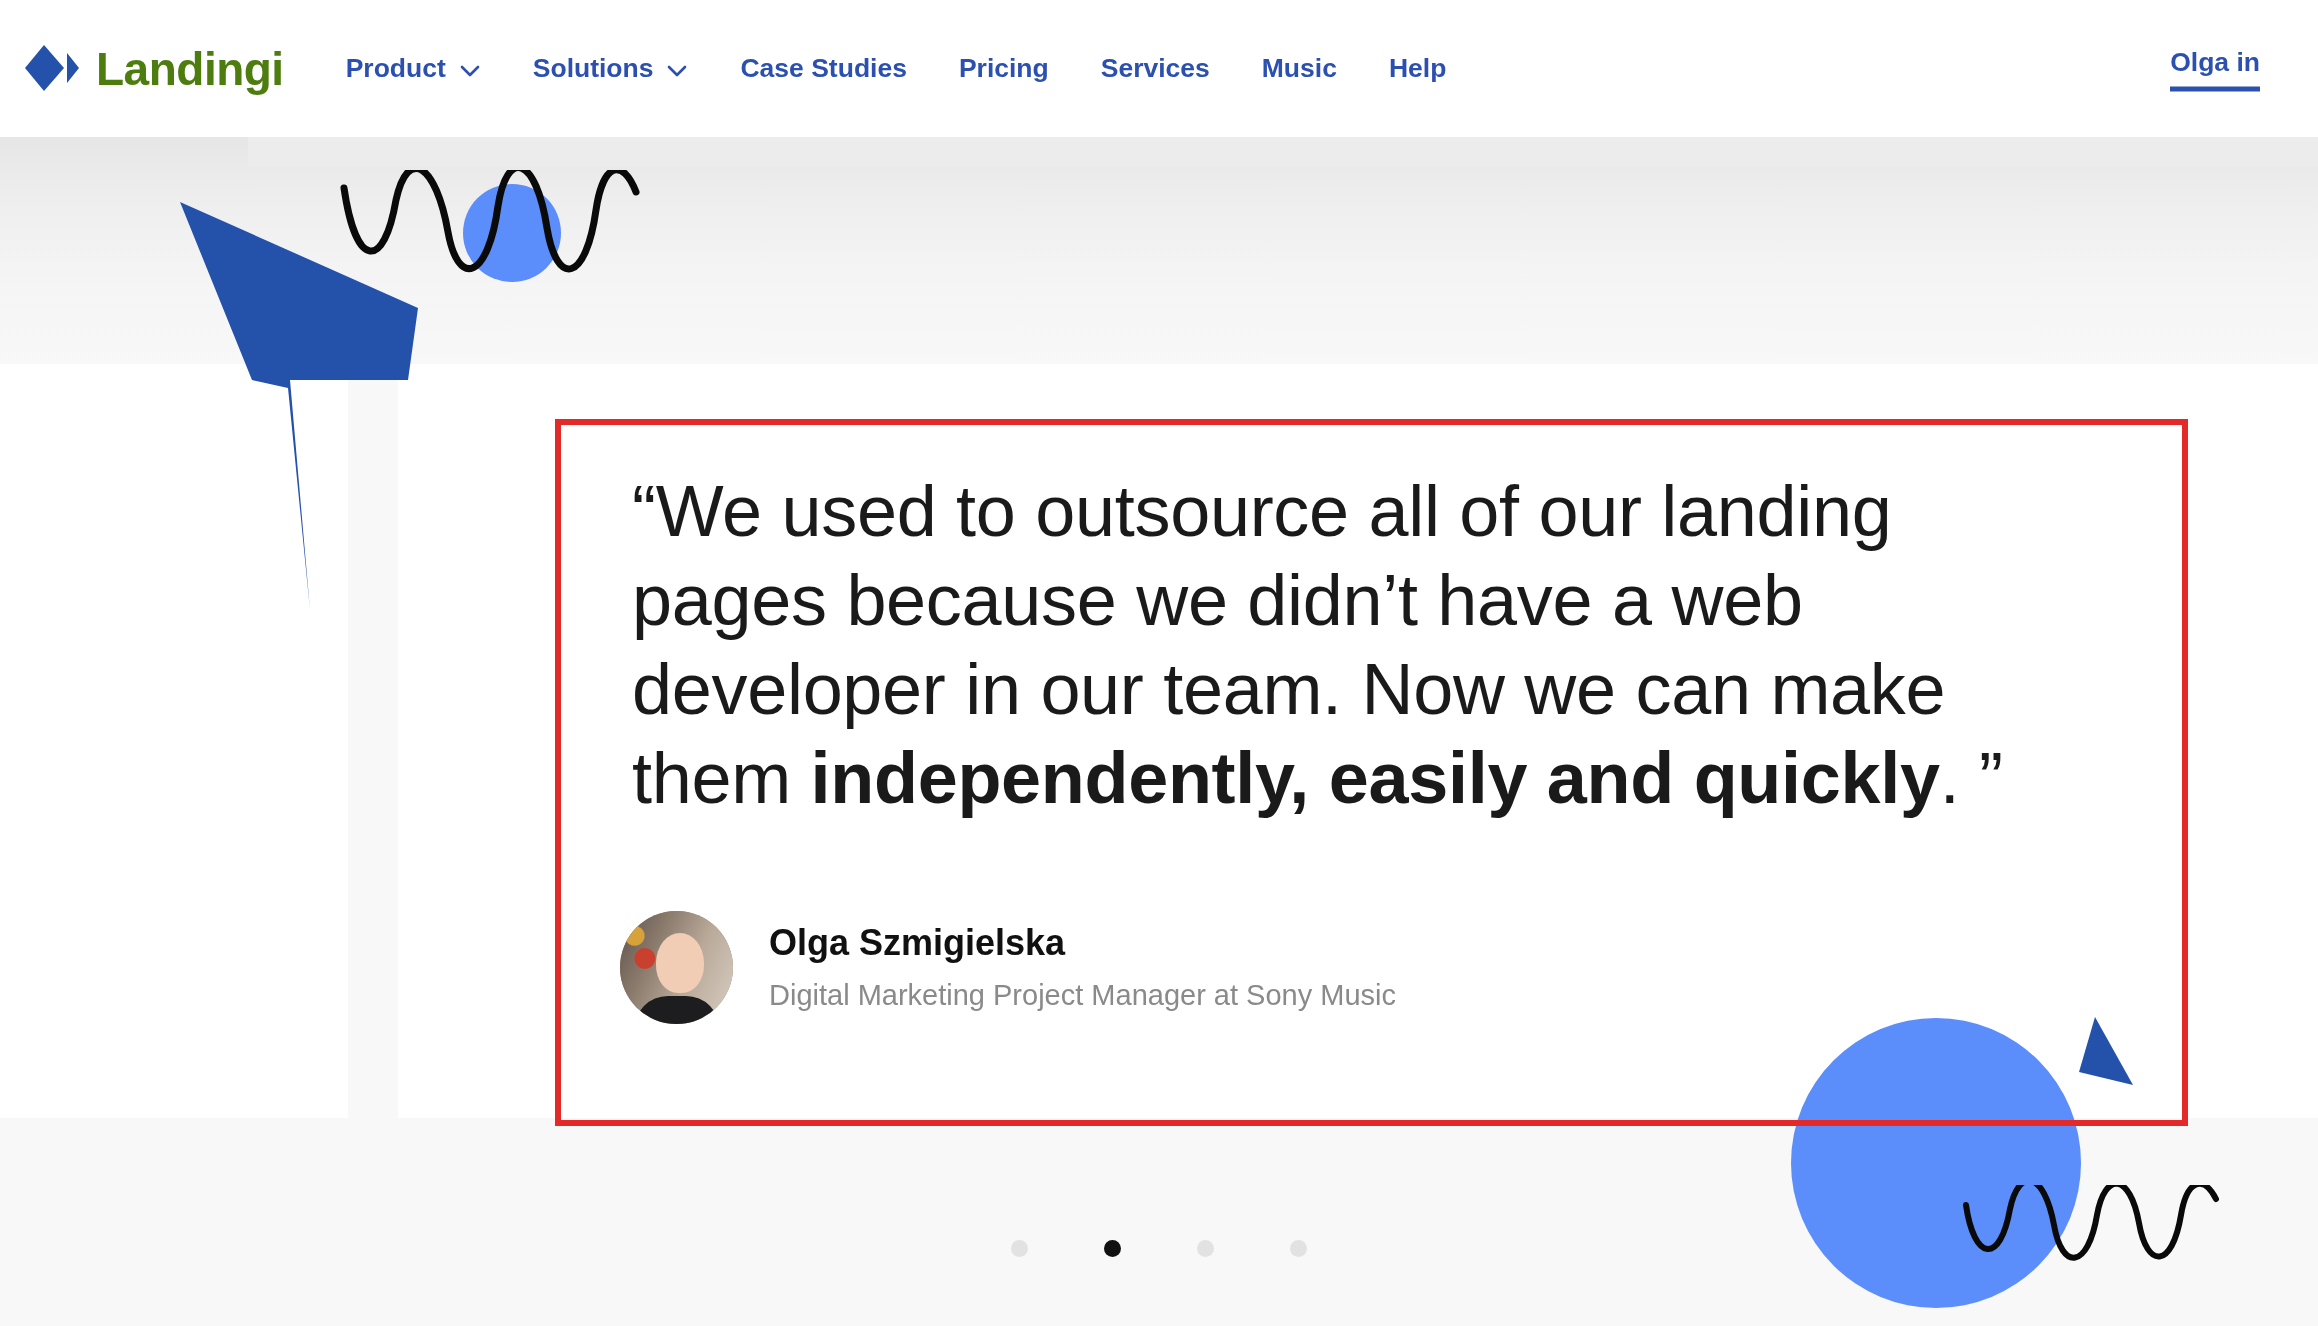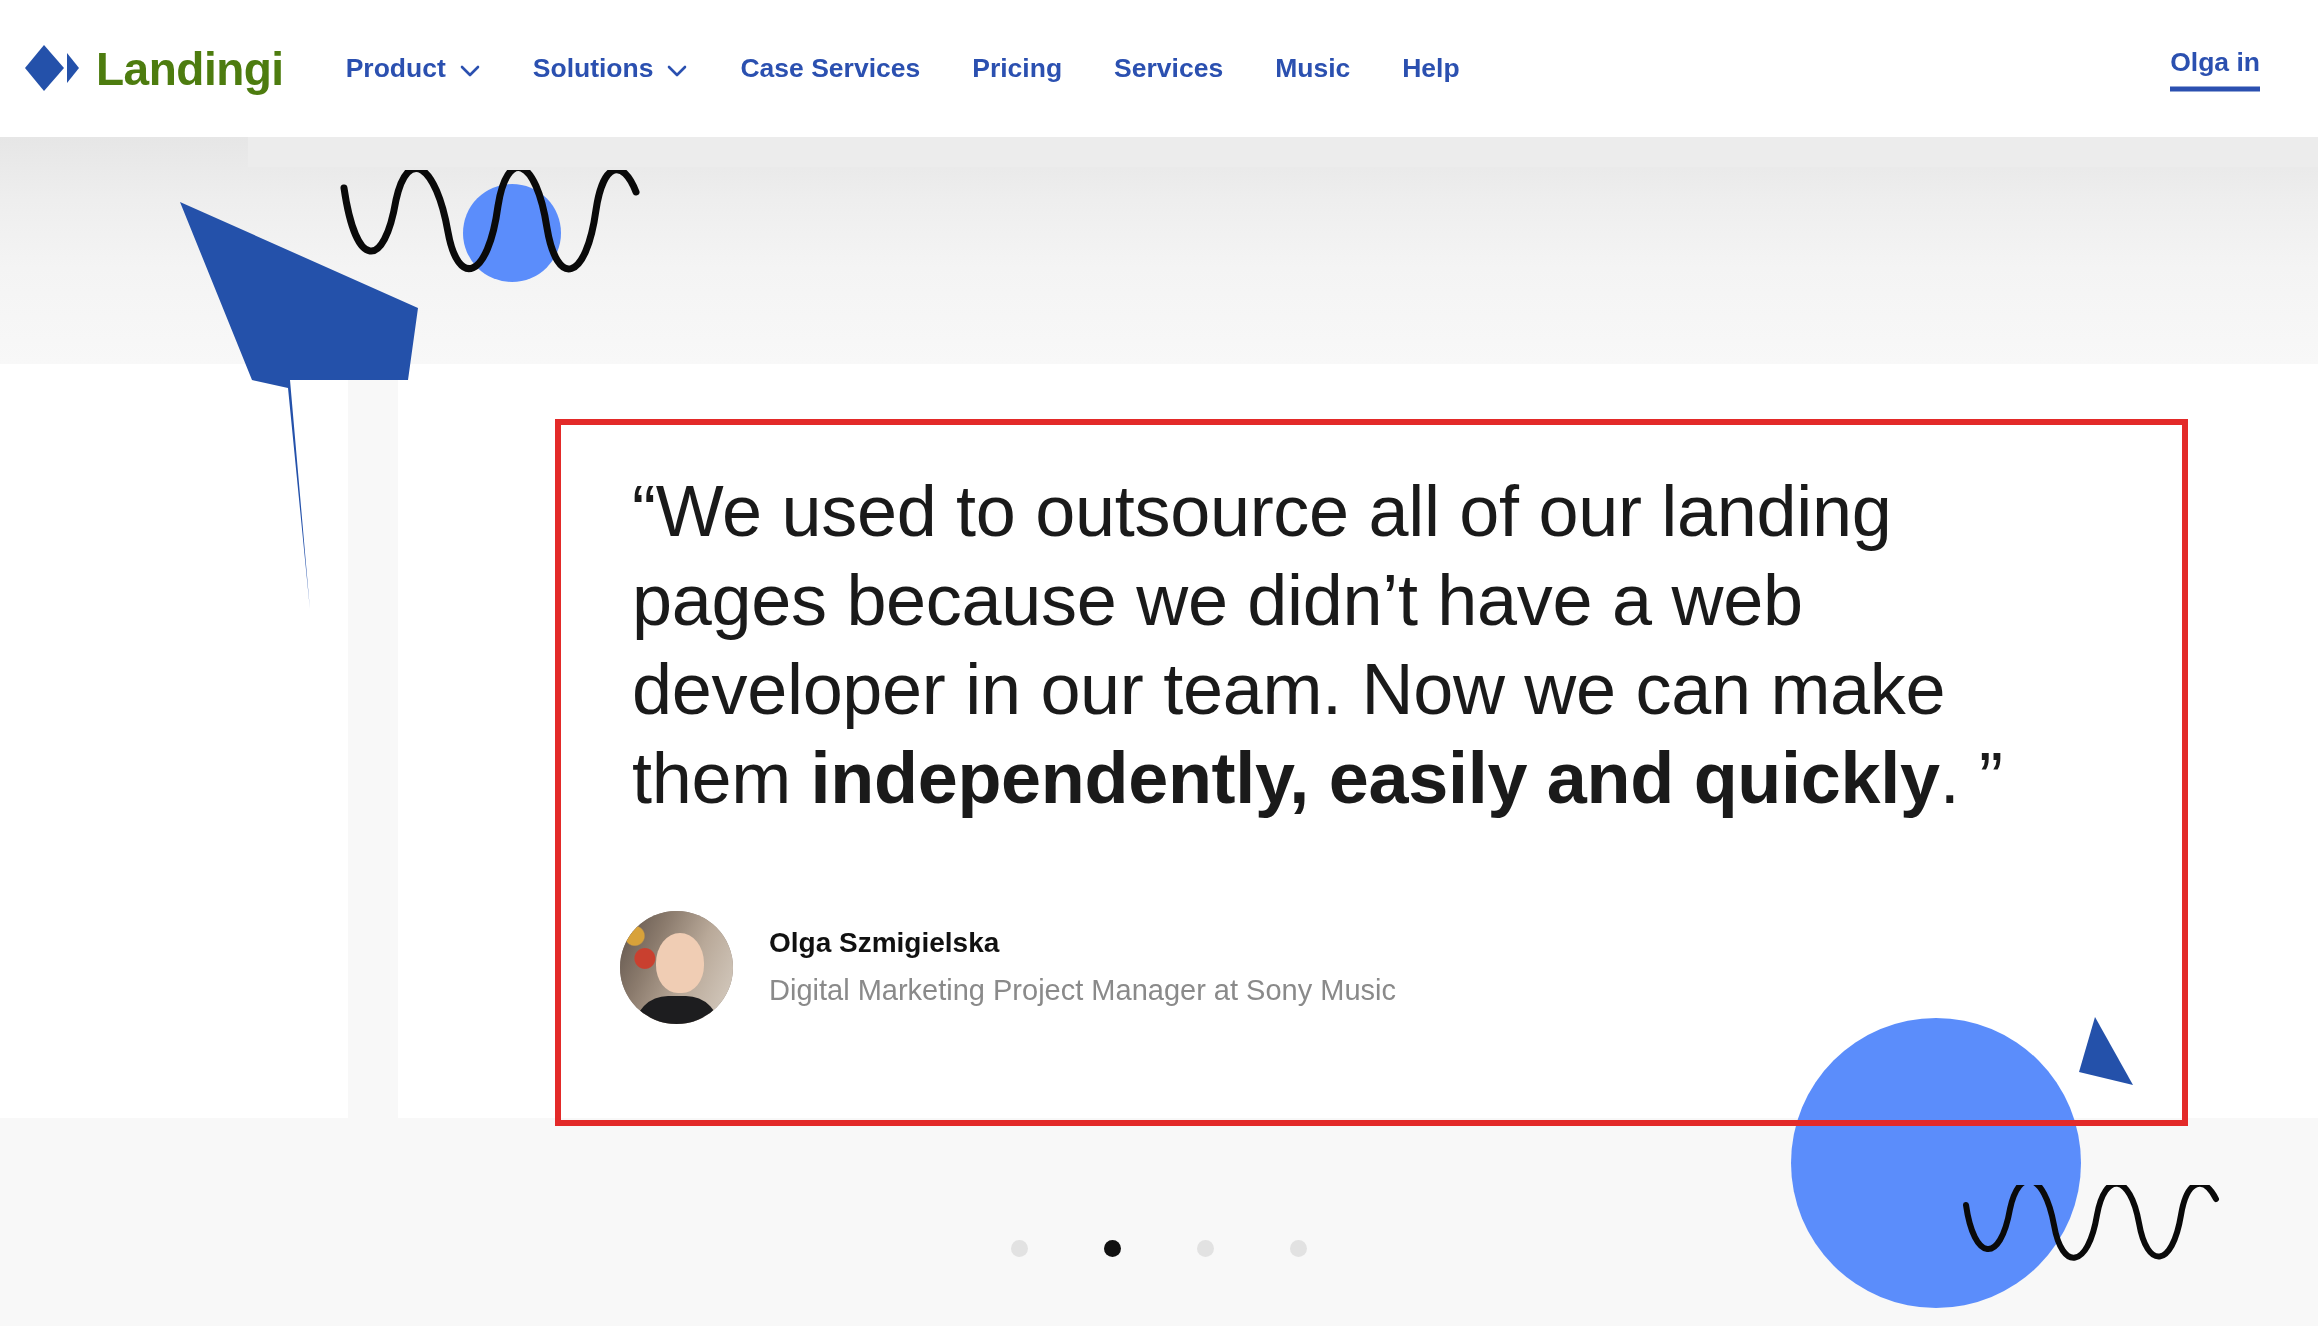--- a/index.html
+++ b/index.html
@@ -213,21 +213,21 @@
   }
   #avatar .av-shoulders {
     position: absolute;
     left: 14px; bottom: -6px;
     width: 86px; height: 34px;
     border-radius: 40px 40px 0 0;
     background: #1d1d1f;
   }
   #author-text { display: flex; flex-direction: column; justify-content: center; }
   #author-name {
-    font-size: 28px;
+    font-size: 36px;
     font-weight: bold;
     color: #111111;
     line-height: 1.3;
   }
   #author-role {
     font-size: 29px;
     color: #8a8a8a;
     line-height: 1.35;
     margin-top: 9px;
   }
@@ -316,21 +316,21 @@
         <div class="nav-item">
           <span>Solutions</span>
           <span class="chev">
             <svg width="22" height="22" viewBox="0 0 22 22" xmlns="http://www.w3.org/2000/svg">
               <path d="M3 7 L11 15 L19 7" fill="none" stroke="#2b50b0" stroke-width="2.6" stroke-linecap="round" stroke-linejoin="round"></path>
             </svg>
           </span>
         </div>
 
         <div class="nav-item">
-          <span>Case Services</span>
+          <span>Case Studies</span>
         </div>
 
         <div class="nav-item">
           <span>Pricing</span>
         </div>
 
         <div class="nav-item">
           <span>Services</span>
         </div>
 

